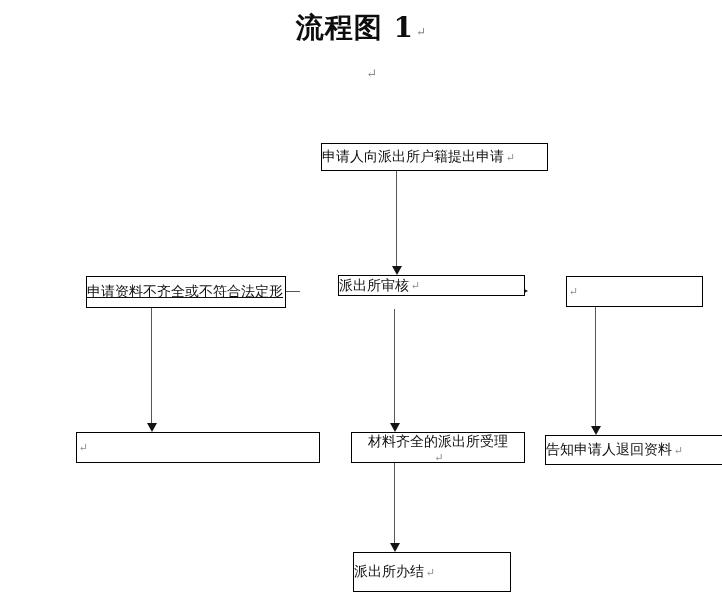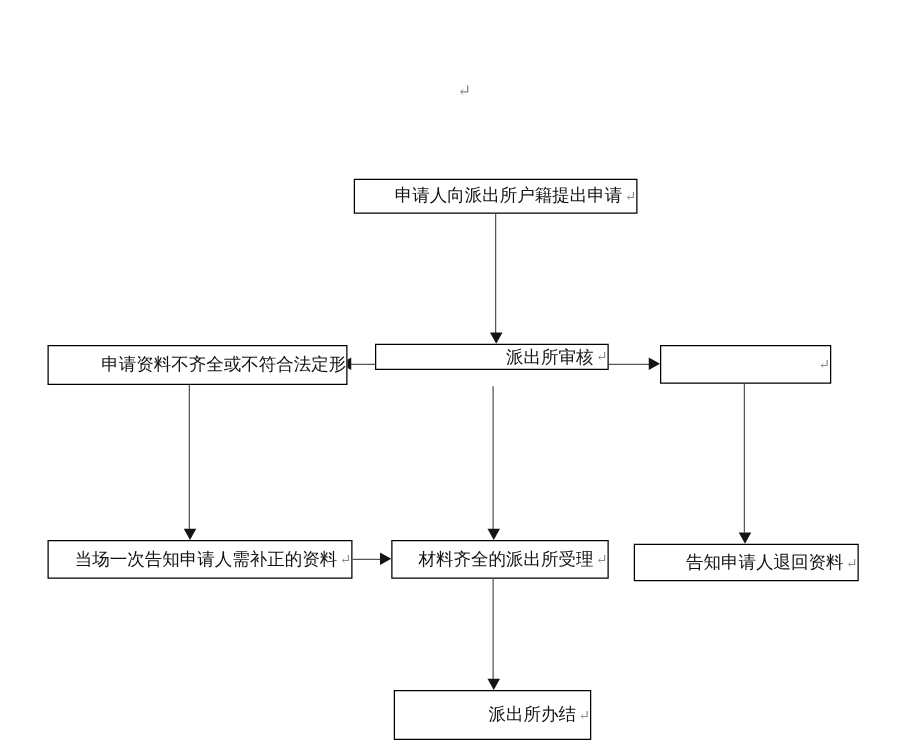--- a/index.html
+++ b/index.html
@@ -41,26 +41,27 @@
     top: 66px;
     font-size: 13px;
     color: #8a8a8a;
   }
   .box {
     position: absolute;
     border: 1px solid #000000;
     background: #ffffff;
     display: flex;
     align-items: center;
-    justify-content: flex-end;
+    justify-content: flex-start;
     font-size: 14px;
     color: #111111;
     white-space: nowrap;
     box-sizing: border-box;
     z-index: 2;
+    margin-left: 38px;
   }
   .box .pmark { font-size: 11px; }
   .vline {
     position: absolute;
     width: 1px;
     background: #565656;
     z-index: 1;
   }
   .hline {
     position: absolute;
@@ -88,32 +89,33 @@
     position: absolute;
     width: 0; height: 0;
     border-top: 5px solid transparent;
     border-bottom: 5px solid transparent;
     border-left: 9px solid #141414;
     z-index: 1;
   }
   
   #box-apply            { left: 283px; top: 143px; width: 227px; height: 28px; }
   #box-review           { left: 300px; top: 275px; width: 187px; height: 21px; }
-  #box-incomplete       { left: 38px;  top: 276px; width: 240px; height: 32px; }
+  #box-incomplete       { left: 48px;  top: 276px; width: 200px; height: 32px; text-decoration: underline; }
   #box-out-of-scope     { left: 528px; top: 276px; width: 137px; height: 31px; }
   #box-inform-correction{ left: 38px;  top: 432px; width: 244px; height: 31px; }
-  #box-accept           { left: 313px; top: 432px; width: 174px; height: 31px; }
+  #box-accept           { left: 313px; top: 432px; width: 174px; height: 31px; flex-direction: column; }
   #box-return-materials { left: 507px; top: 435px; width: 180px; height: 30px; }
   #box-complete         { left: 315px; top: 552px; width: 158px; height: 40px; }
 </style>
 </head>
 <body>
 
 <div id="canvas">
 
+  <div class="title"><span>流程图 1</span><span class="pmark">↵</span></div>
 
   <div class="stray-mark">↵</div>
 
   <div class="box" id="box-apply">
       <span>申请人向派出所户籍提出申请</span>
       <span class="pmark">↵</span>
     </div>
 
   <div class="box" id="box-review">
       <span>派出所审核</span>
@@ -122,21 +124,20 @@
 
   <div class="box" id="box-incomplete">
       <span>申请资料不齐全或不符合法定形</span>
     </div>
 
   <div class="box" id="box-out-of-scope">
       <span class="pmark">↵</span>
     </div>
 
   <div class="box" id="box-inform-correction">
-      <span>当场一次告知申请人需补正的资料</span>
       <span class="pmark">↵</span>
     </div>
 
   <div class="box" id="box-accept">
       <span>材料齐全的派出所受理</span>
       <span class="pmark">↵</span>
     </div>
 
   <div class="box" id="box-return-materials">
       <span>告知申请人退回资料</span>

